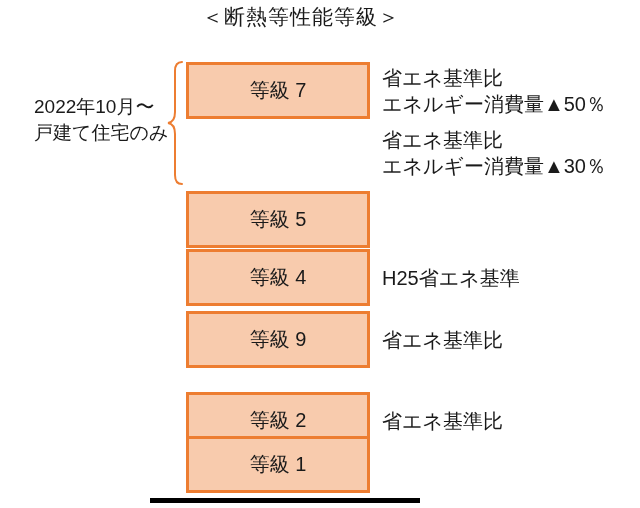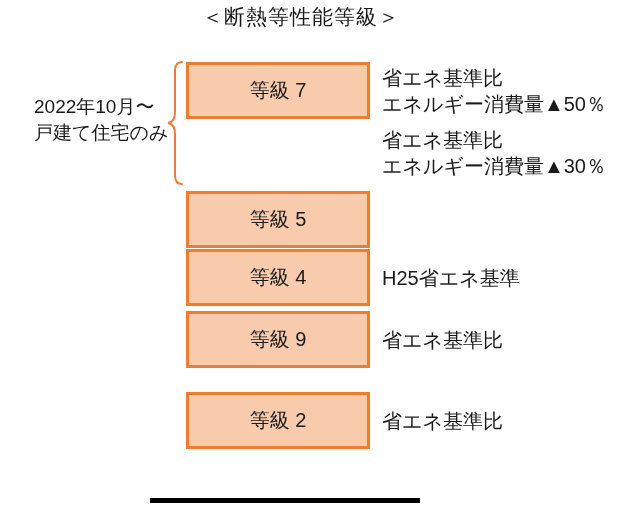--- a/index.html
+++ b/index.html
@@ -163,16 +163,25 @@
   <div class="grade-row row-5">
     <div class="grade-box">
       <span class="grade-label">等級 2</span>
     </div>
     <div class="grade-desc">
       <div class="desc-line">省エネ基準比</div>
 
     </div>
   </div>
 
+  <div class="grade-row row-6">
+    <div class="grade-box">
+      <span class="grade-label">等級 1</span>
+    </div>
+    <div class="grade-desc">
+      
+      
+    </div>
+  </div>
 
   <div class="ground-line"></div>
 
 </div>
 
 </body></html>

